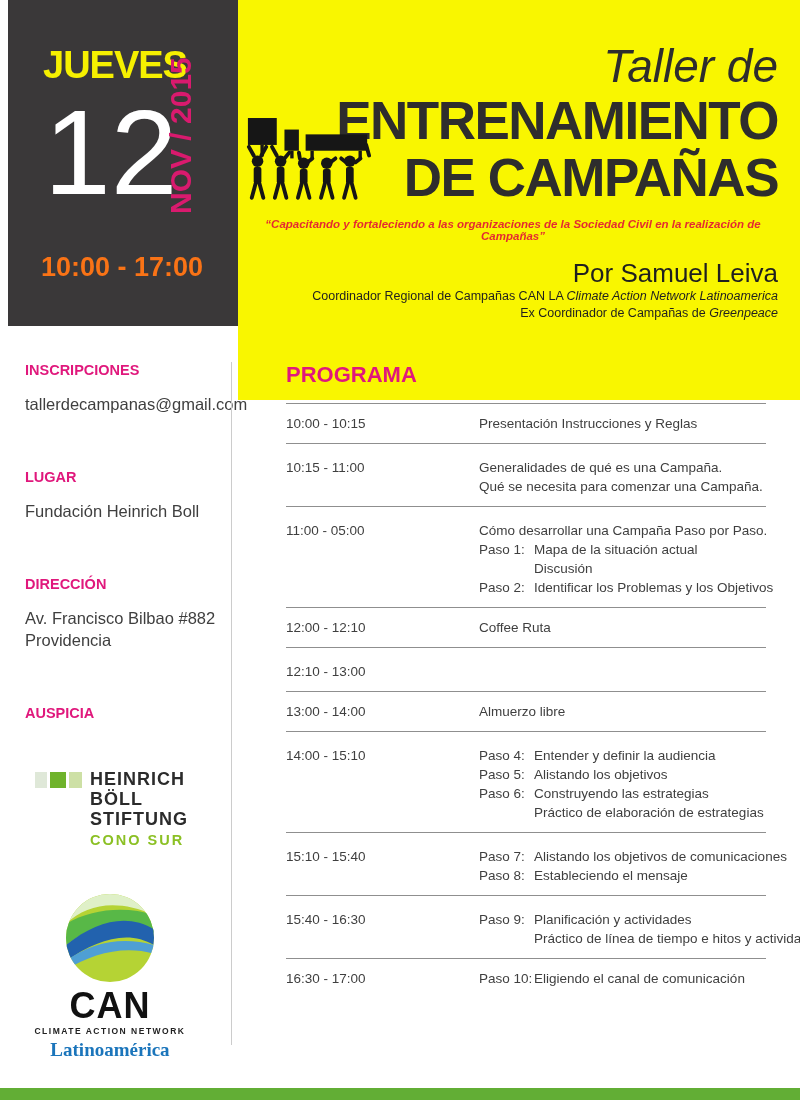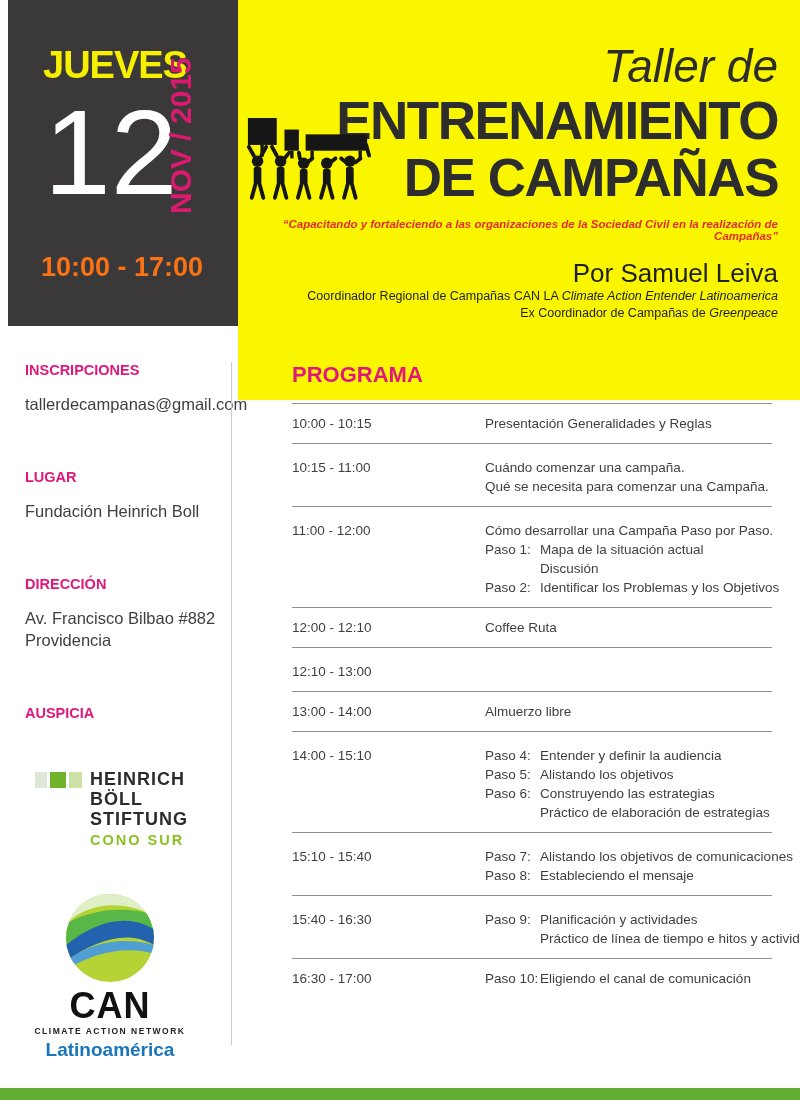--- a/index.html
+++ b/index.html
@@ -12,21 +12,21 @@
   .day{position:absolute;left:35px;top:44px;font-size:38px;font-weight:bold;letter-spacing:-1px;color:#f6f000;}
   .num{position:absolute;left:36px;top:92px;font-size:120px;line-height:1;color:#ffffff;}
   .monthyear{position:absolute;left:156px;top:214px;font-size:30px;font-weight:bold;color:#d91a6e;
              transform:rotate(-90deg);transform-origin:0 0;white-space:nowrap;}
   .hours{position:absolute;left:33px;top:252px;font-size:27px;font-weight:bold;color:#f97316;}
 
   .title-block{position:absolute;left:230px;top:0;width:570px;height:400px;background:#f9f600;
                box-sizing:border-box;padding:40px 30px 0 10px;text-align:right;color:#2e2d2d;}
   .t-prefix{font-size:46px;font-style:italic;line-height:52px;}
   .t-main{font-size:53px;font-weight:bold;letter-spacing:-1.5px;line-height:57px;text-align:right;}
-  .quote{margin-top:12px;font-size:11.5px;font-weight:bold;font-style:italic;color:#e42b30;text-align:right;}
+  .quote{margin-top:12px;font-size:11.5px;font-weight:bold;font-style:italic;color:#e42b30;text-align:center;}
   .speaker{margin-top:16px;font-size:26px;line-height:30px;color:#1f1f1f;}
   .role{font-size:12.5px;line-height:17px;color:#1f1f1f;}
   .protest{position:absolute;left:8px;top:110px;}
 
   
   .sidebar{position:absolute;left:25px;top:362px;width:195px;}
   .sb-section{margin-bottom:54px;}
   .sb-head{font-size:14.5px;font-weight:bold;color:#e0187c;margin:0 0 15px 0;}
   .sb-line{font-size:16.5px;line-height:22px;color:#3f3f3f;}
   .vdivider{position:absolute;left:231px;top:362px;width:1px;height:683px;background:#cccccc;}
@@ -36,24 +36,24 @@
   .hbs-squares i{display:block;height:16px;}
   .hbs-sq1{width:12px;background:#dfe8d8;}
   .hbs-sq2{width:16px;background:#6fb32b;}
   .hbs-sq3{width:13px;background:#cde0a5;}
   .hbs-name{font-size:18px;font-weight:bold;line-height:20px;letter-spacing:1px;color:#2b2b2b;}
   .hbs-region{font-size:14.5px;font-weight:bold;letter-spacing:2px;color:#8bc024;margin-top:3px;}
 
   .can{margin-top:46px;width:170px;text-align:center;}
   .can-acronym{font-size:36px;font-weight:bold;line-height:36px;letter-spacing:1px;color:#111111;margin-top:2px;}
   .can-name{font-size:8.5px;font-weight:bold;letter-spacing:1.5px;color:#222222;margin-top:2px;}
-  .can-region{font-size:19px;font-weight:bold;color:#1b75bb;margin-top:3px;}
+  .can-region{font-size:19px;font-weight:bold;color:#1b75bb;margin-top:3px;font-family:Liberation Serif, serif;}
 
   
-  .program{position:absolute;left:292px;top:362px;width:480px;}
+  .program{position:absolute;left:286px;top:362px;width:480px;}
   .prog-head{font-size:22px;font-weight:bold;color:#e0187c;margin:0 0 15px 0;}
   .prow{display:flex;border-top:1px solid #8f8f8f;padding:10px 0;gap:48px;}
   .prow.multi{padding:14px 0 10px 0;}
   .ptime{flex:none;width:145px;font-size:13.5px;color:#3f3f3f;line-height:19px;}
   .pdesc{flex:1;}
   .pline{display:flex;font-size:13.5px;color:#3f3f3f;line-height:19px;white-space:nowrap;}
   .plabel{flex:none;width:47px;margin-right:8px;}
   .pspacer{flex:none;width:55px;}
 
   .green-bar{position:absolute;left:0;top:1088px;width:800px;height:12px;background:#62ae35;}
@@ -109,21 +109,21 @@
               <path d="M106 76 L102 91 M110 76 L114 91"></path>
             </g>
           </g>
         </svg>
       </span>
       <div class="t-prefix">Taller de</div>
       <div class="t-main">ENTRENAMIENTO</div>
       <div class="t-main">DE CAMPAÑAS</div>
       <div class="quote">“Capacitando y fortaleciendo a las organizaciones de la Sociedad Civil en la realización de Campañas”</div>
       <div class="speaker">Por Samuel Leiva</div>
-      <div class="role"><span>Coordinador Regional de Campañas CAN LA </span><em>Climate Action Entender Latinoamerica</em></div>
+      <div class="role"><span>Coordinador Regional de Campañas CAN LA </span><em>Climate Action Network Latinoamerica</em></div>
       <div class="role"><span>Ex Coordinador de Campañas de </span><em>Greenpeace</em></div>
     </div>
   </header>
 
   <aside class="sidebar">
     <div id="sidebar-sections">
         <section class="sb-section">
           <h3 class="sb-head">INSCRIPCIONES</h3>
           <div class="sb-line">tallerdecampanas@gmail.com</div>
         </section>
@@ -180,37 +180,37 @@
 
   <div class="vdivider"></div>
 
   <main class="program">
     <h2 class="prog-head">PROGRAMA</h2>
     <div id="program-rows">
         <div class="prow">
           <div class="ptime">10:00 - 10:15</div>
           <div class="pdesc">
             <div class="pline">
-              <span>Presentación Generalidades y Reglas</span>
+              <span>Presentación Instrucciones y Reglas</span>
             </div>
           </div>
         </div>
         <div class="prow multi">
           <div class="ptime">10:15 - 11:00</div>
           <div class="pdesc">
             <div class="pline">
-              <span>Cuándo comenzar una campaña.</span>
+              <span>Generalidades de qué es una Campaña.</span>
             </div>
             <div class="pline">
               <span>Qué se necesita para comenzar una Campaña.</span>
             </div>
           </div>
         </div>
         <div class="prow multi">
-          <div class="ptime">11:00 - 12:00</div>
+          <div class="ptime">11:00 - 05:00</div>
           <div class="pdesc">
             <div class="pline">
               <span>Cómo desarrollar una Campaña Paso por Paso.</span>
             </div>
             <div class="pline">
               <span class="plabel">Paso 1:</span>
               <span>Mapa de la situación actual</span>
             </div>
             <div class="pline">
               <span class="pspacer"></span>

